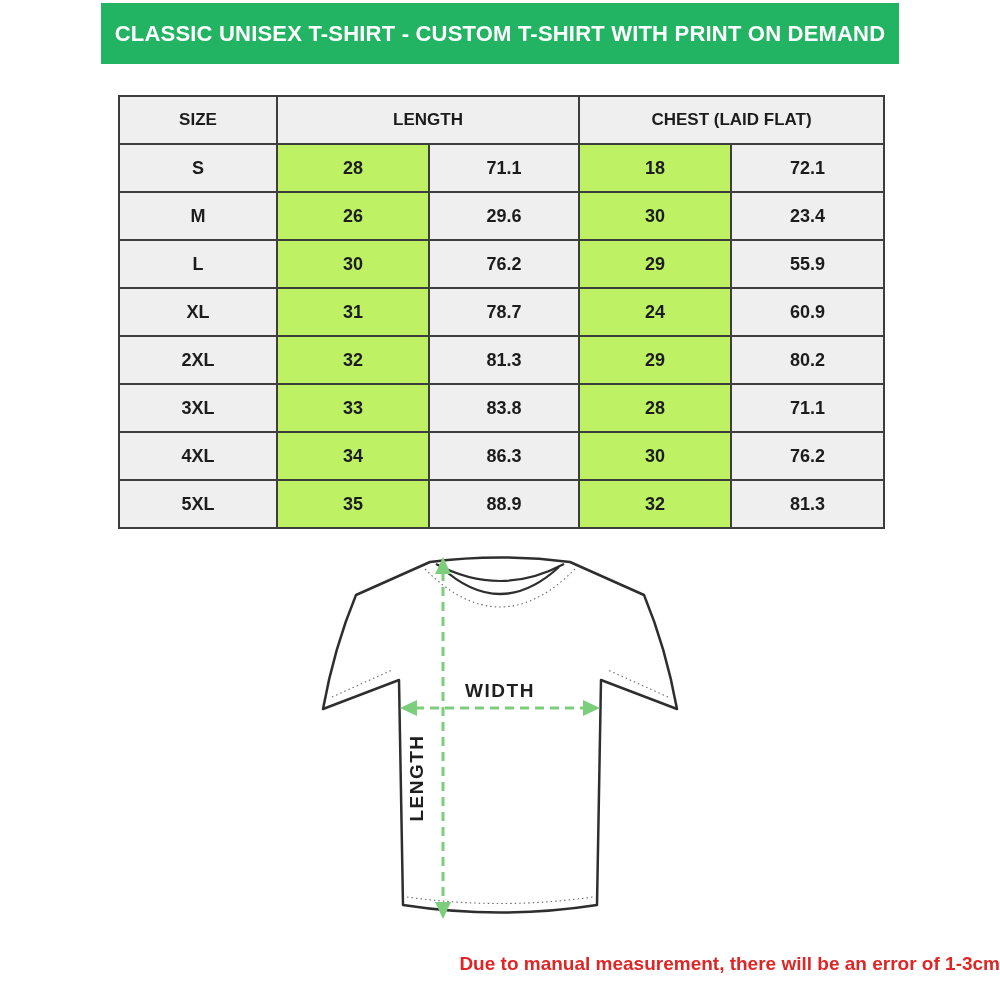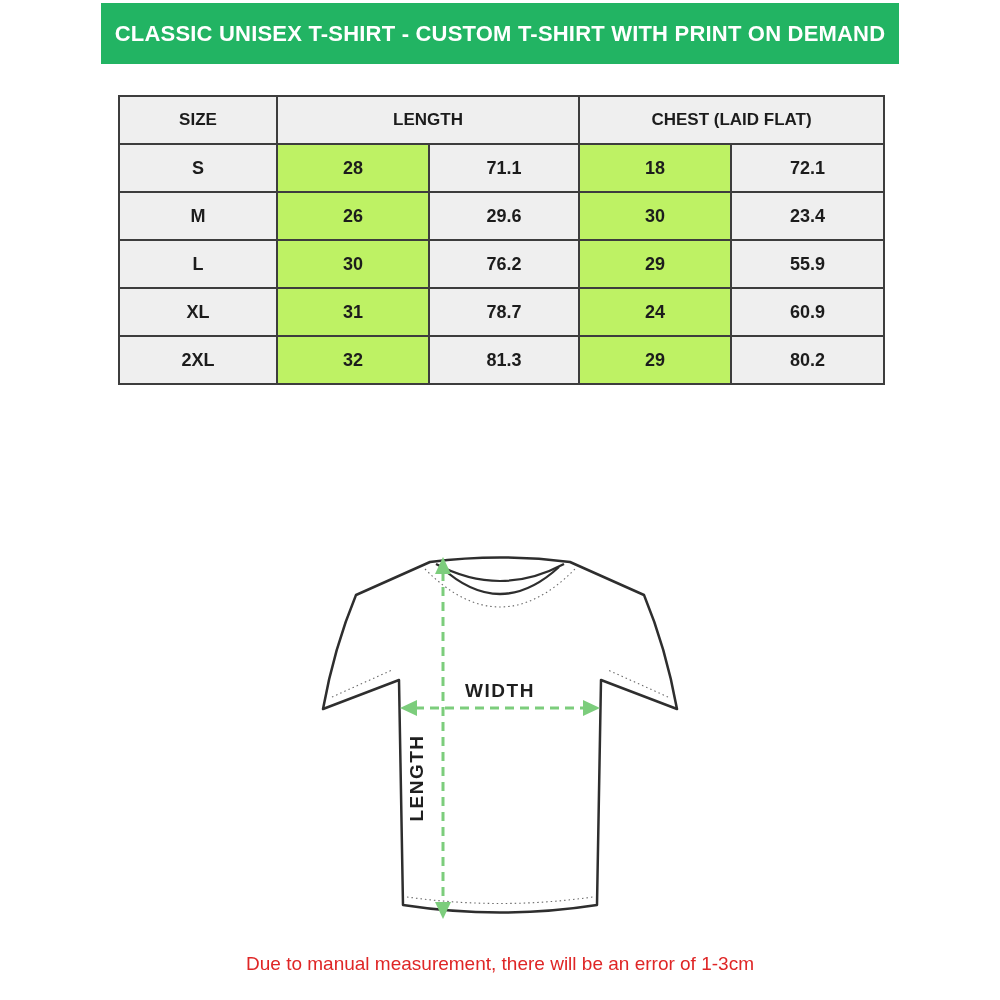--- a/index.html
+++ b/index.html
@@ -85,23 +85,23 @@
     font-weight: bold;
     font-size: 19px;
     fill: #1f1f1f;
     letter-spacing: 1.5px;
   }
   .footer-note {
     position: absolute;
     left: 0;
     top: 953px;
     width: 1000px;
-    text-align: center;
+    text-align: right;
     color: #df2626;
-    font-weight: normal;
+    font-weight: bold;
     font-size: 19px;
   }
 </style>
 </head>
 <body>
 
 <div class="banner">
   <span>CLASSIC UNISEX T-SHIRT - CUSTOM T-SHIRT WITH PRINT ON DEMAND</span>
 </div>
 
@@ -149,20 +149,41 @@
       <td class="white">24</td>
       <td class="gray">60.9</td>
     </tr>
     <tr>
       <td class="gray">2XL</td>
       <td class="white">32</td>
       <td class="gray">81.3</td>
       <td class="white">29</td>
       <td class="gray">80.2</td>
     </tr>
+    <tr>
+      <td class="gray">3XL</td>
+      <td class="white">33</td>
+      <td class="gray">83.8</td>
+      <td class="white">28</td>
+      <td class="gray">71.1</td>
+    </tr>
+    <tr>
+      <td class="gray">4XL</td>
+      <td class="white">34</td>
+      <td class="gray">86.3</td>
+      <td class="white">30</td>
+      <td class="gray">76.2</td>
+    </tr>
+    <tr>
+      <td class="gray">5XL</td>
+      <td class="white">35</td>
+      <td class="gray">88.9</td>
+      <td class="white">32</td>
+      <td class="gray">81.3</td>
+    </tr>
   </tbody>
 </table>
 
 <svg class="diagram" viewBox="0 0 360 385">
 
   <path class="shirt-outline" d="M110,14 Q180,5 250,14 L324,47 Q346,100 357,161 L281,132 Q279,240 277,357 Q180,372 83,357 Q81,240 79,132 L3,161 Q14,100 36,47 Z"></path>
 
   <path class="collar-line" d="M116,16 Q180,50 244,16"></path>
   <path class="collar-line" d="M121,19 Q180,73 239,19"></path>
   <path class="stitch" d="M105,21 Q180,97 255,21"></path>

